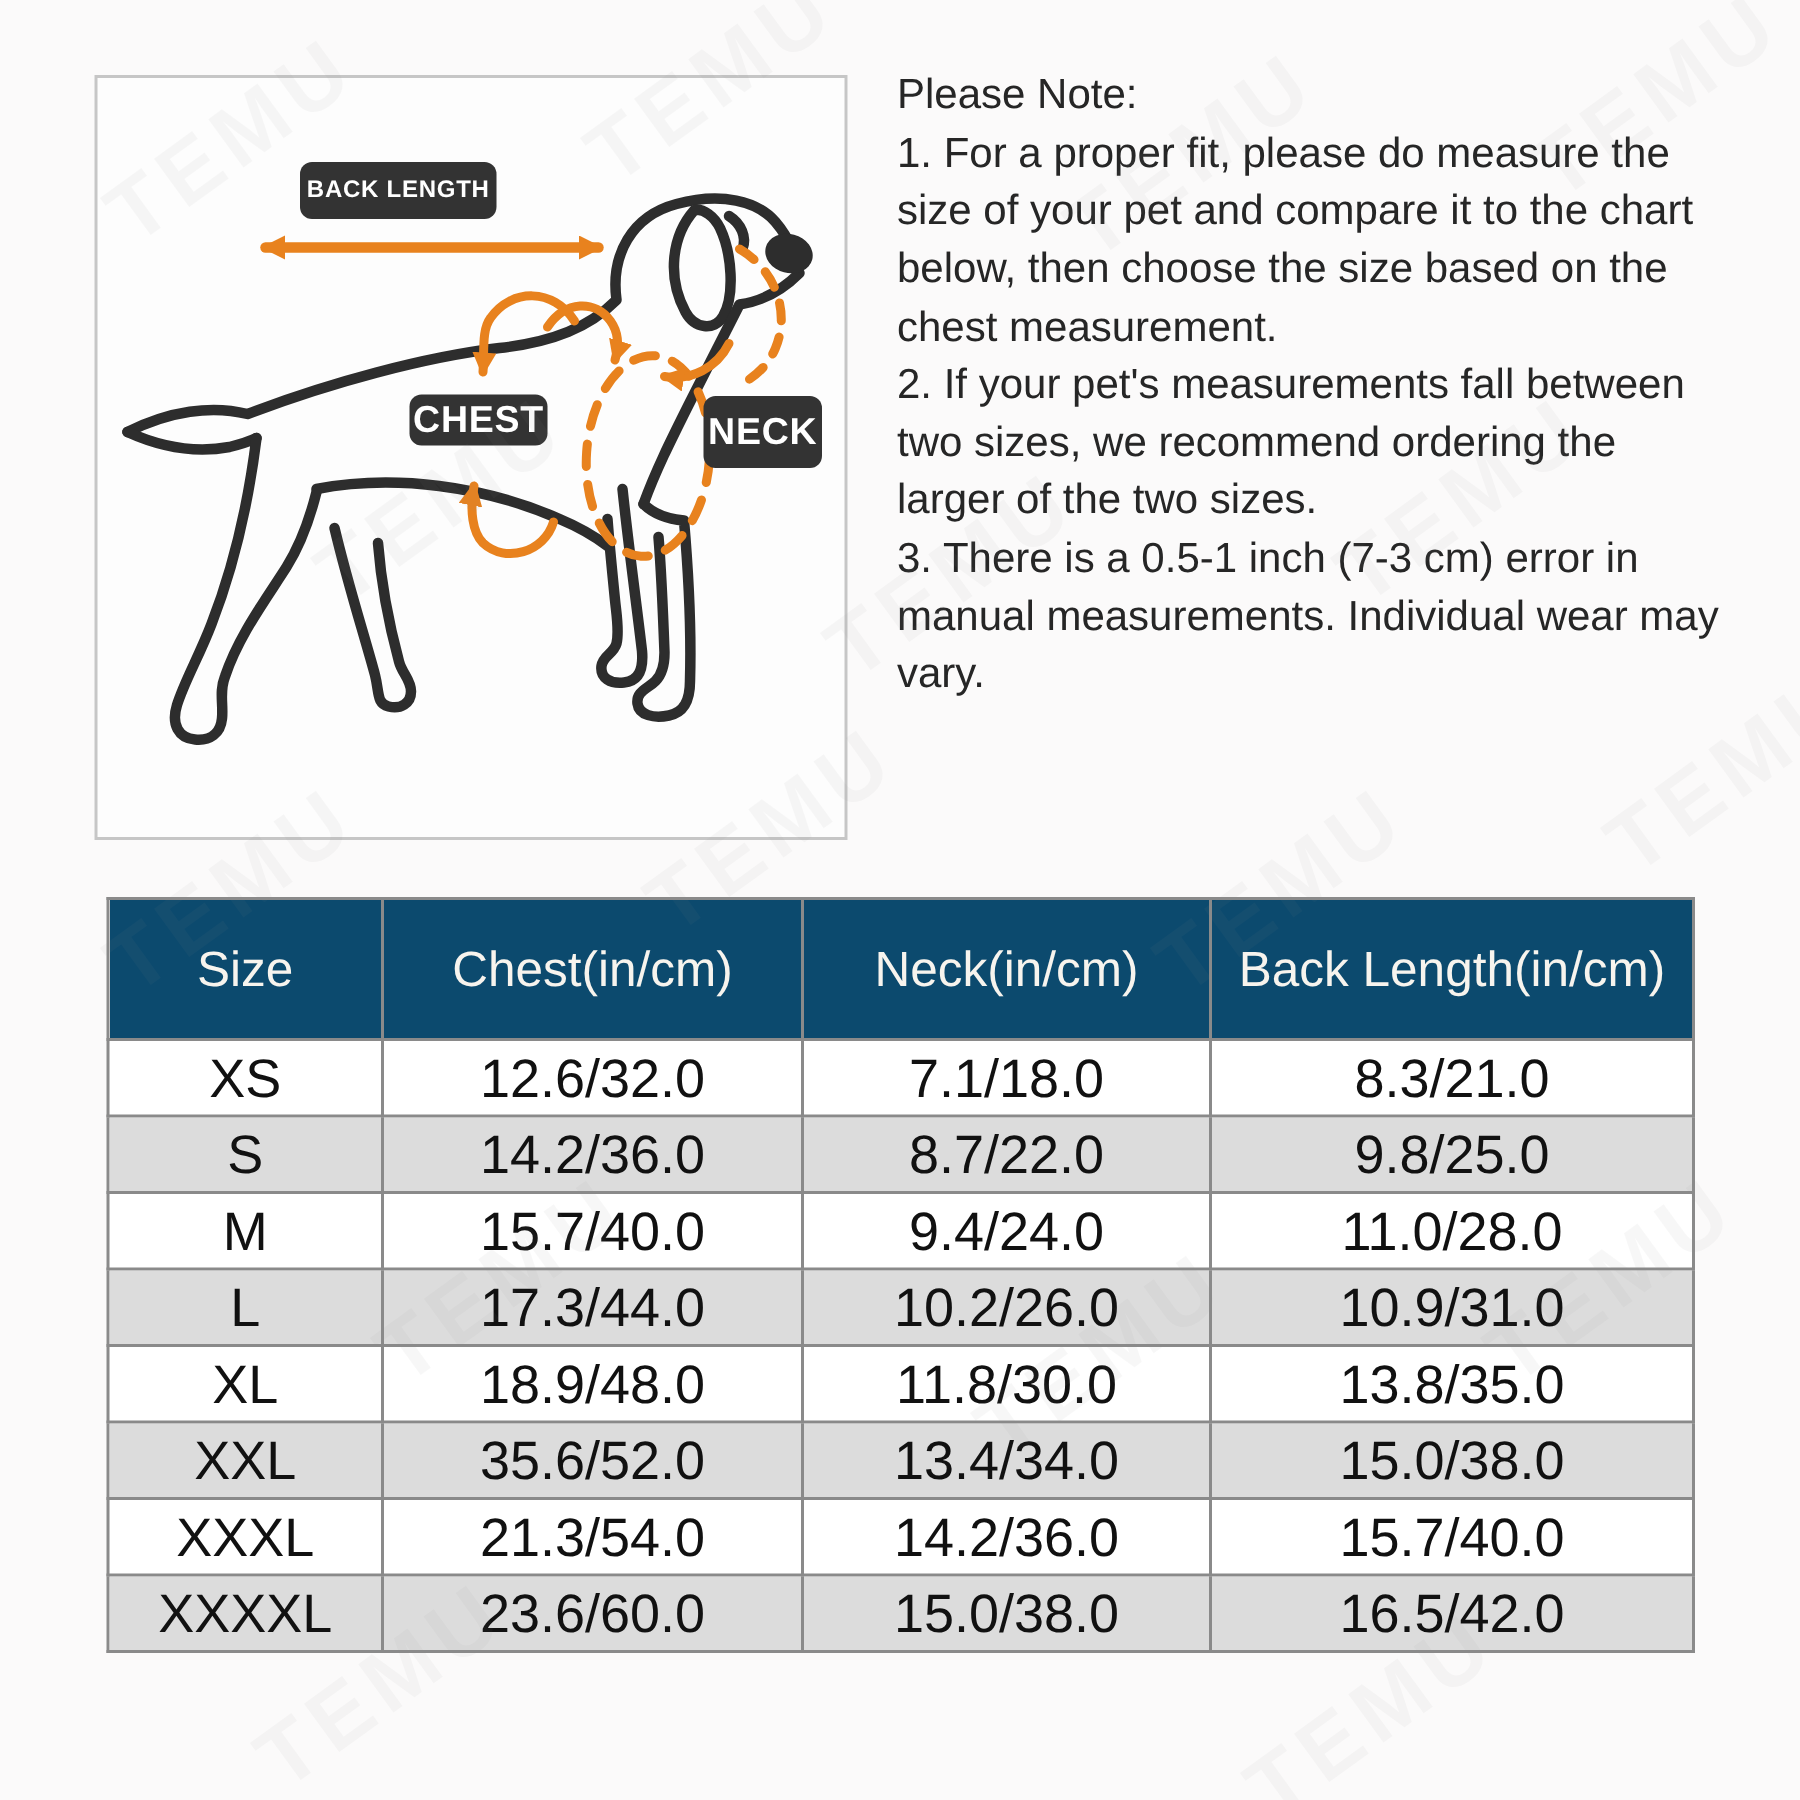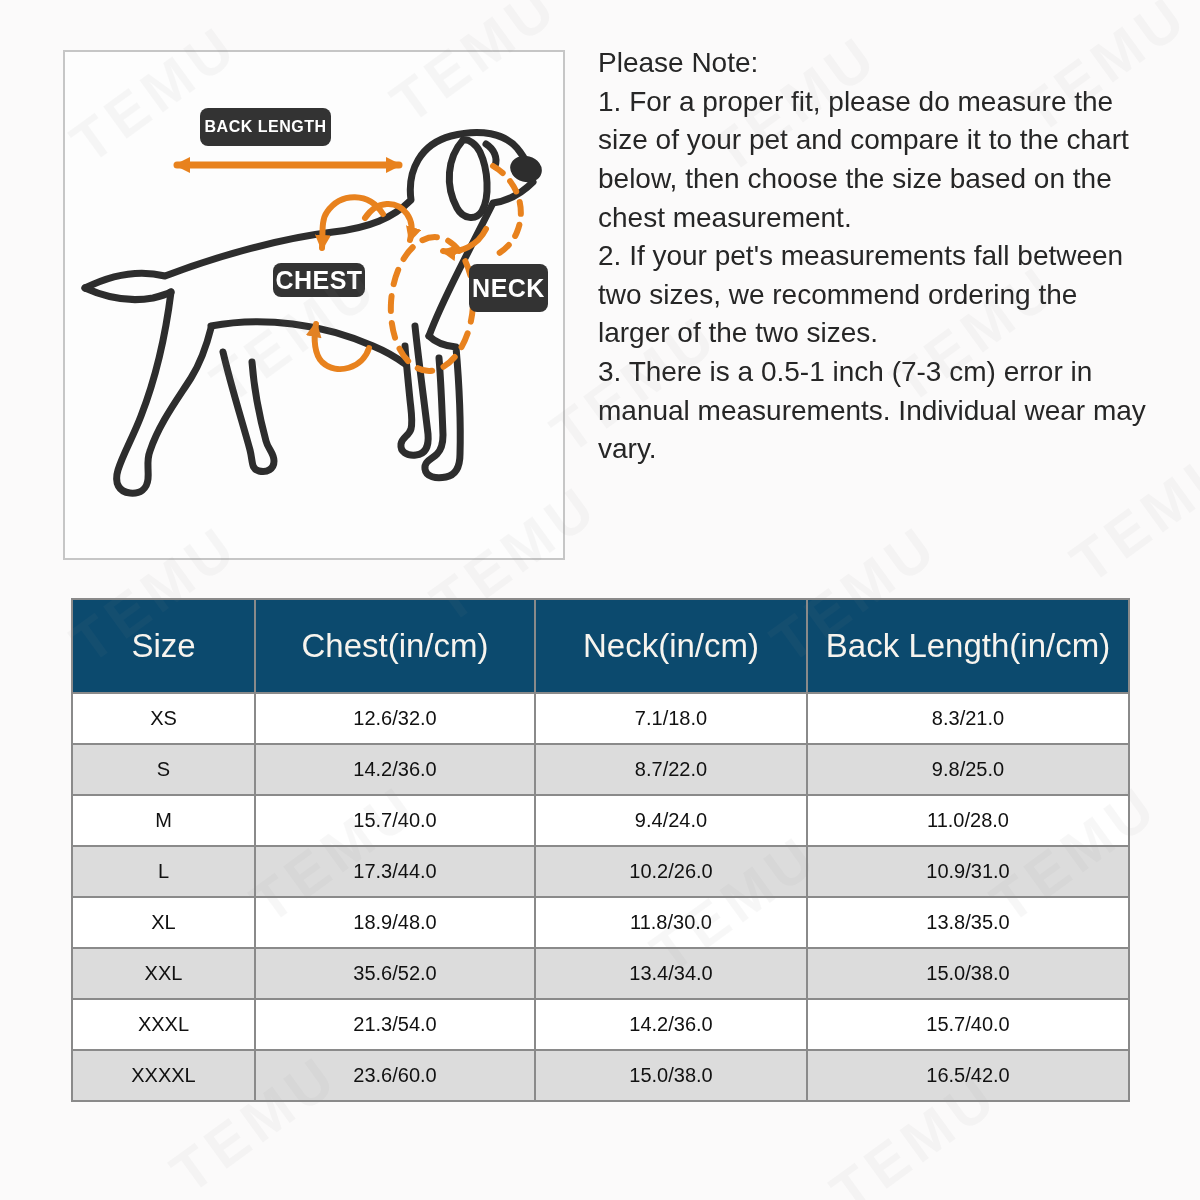--- a/index.html
+++ b/index.html
@@ -88,21 +88,21 @@
   table.size-table th {
     height: 94px;
     background: #0c4a6e;
     color: #f7f4ee;
     font-weight: normal;
     font-size: 33px;
   }
   table.size-table td {
     height: 51px;
     color: #111111;
-    font-size: 20px;
+    font-size: 36px;
   }
   table.size-table tbody tr:nth-child(even) td { background: #dcdcdc; }
 </style>
 </head>
 <body>
 
 <div class="page">
 
   <div class="watermarks">
     <span style="left:60px;  top:60px">TEMU</span>

